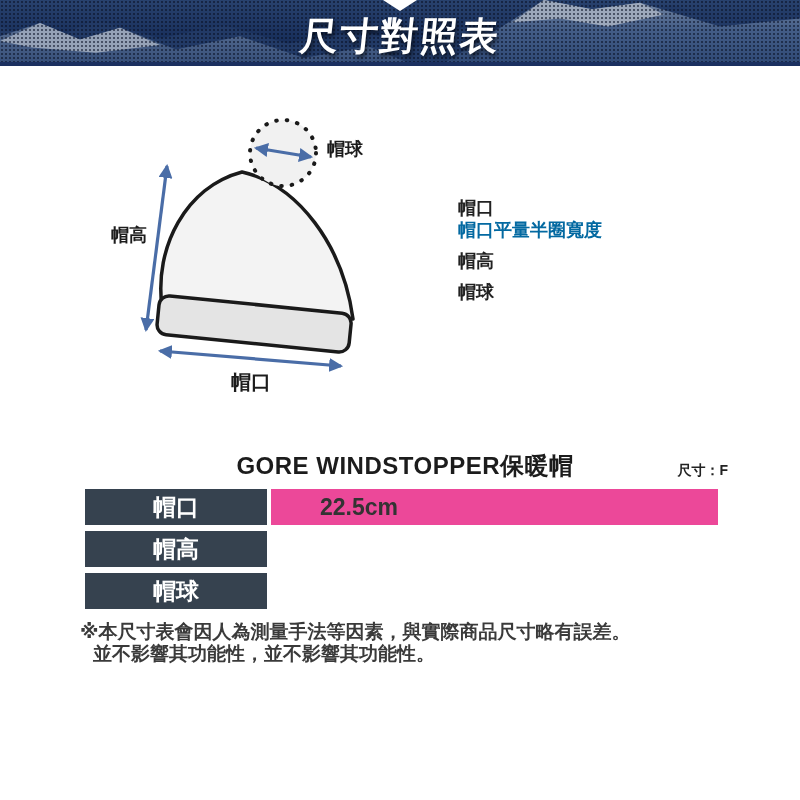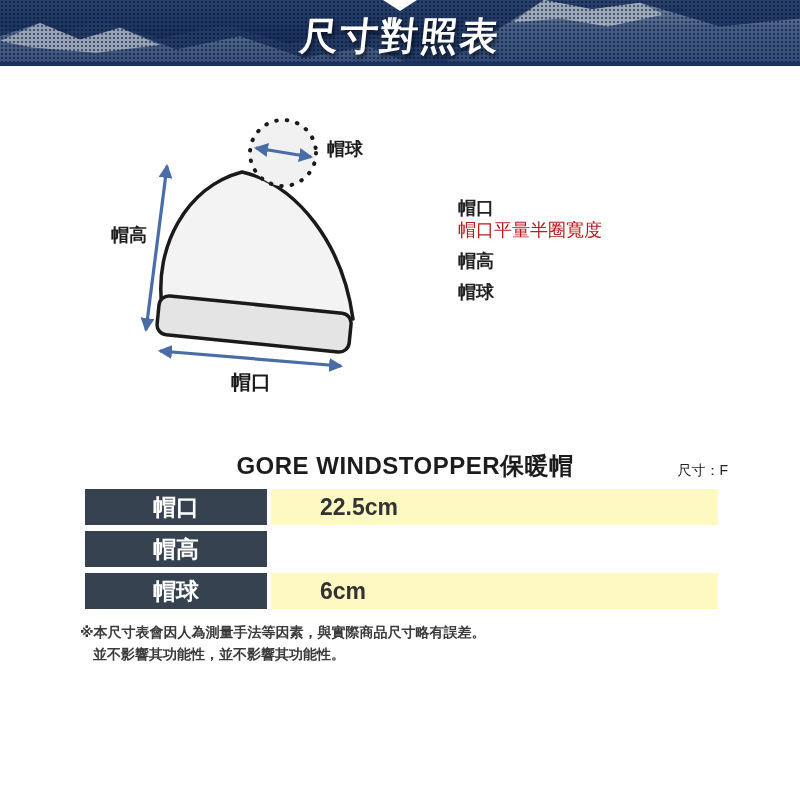--- a/index.html
+++ b/index.html
@@ -34,36 +34,36 @@
   
   .hat-svg { position:absolute; left:100px; top:95px; width:360px; height:310px; }
   .diag-label { position:absolute; color:#1c1c1c; font-weight:700; }
   .lbl-pom { left:327px; top:137px; font-size:18px; }
   .lbl-height { left:111px; top:223px; font-size:18px; }
   .lbl-opening { left:231px; top:369px; font-size:20px; }
 
   .legend { position:absolute; left:458px; top:197px; }
   .legend-item { margin-bottom:9px; }
   .legend-term { font-size:18px; font-weight:700; color:#222222; line-height:22px; }
-  .legend-def { font-size:18px; font-weight:400; color:#b91c1c; line-height:22px; }
+  .legend-def { font-size:18px; font-weight:700; color:#0369a1; line-height:22px; }
 
   
   .product-title { position:absolute; left:0; top:450px; width:100%; text-align:center;
     font-size:24px; font-weight:700; color:#1c1c1c; letter-spacing:0.5px;padding-left:10px; }
-  .size-note { position:absolute; right:72px; top:462px; font-size:14px; font-weight:400; color:#222222;text-align:center; }
+  .size-note { position:absolute; right:72px; top:462px; font-size:14px; font-weight:700; color:#222222;text-align:center; }
 
   .size-table { position:absolute; left:85px; top:489px; width:633px; }
   .size-row { display:flex; height:36px; margin-bottom:6px; }
   .size-row .cell-label { width:182px; margin-right:4px; background:#36424f; color:#ffffff;
     font-size:23px; font-weight:700; text-align:center; line-height:36px; }
-  .size-row .cell-value { flex:1; background:#fef9c3; color:#333333;
+  .size-row .cell-value { flex:1; background:#ec4899; color:#333333;
     font-size:23px; font-weight:700; line-height:36px; padding-left:49px; }
 
   .footnote { position:absolute; left:80px; top:621px; color:#3a3a3a;
-    font-size:14px; font-weight:700; line-height:22px; }
+    font-size:19px; font-weight:700; line-height:22px; }
   .footnote .fn2 { padding-left:13px; }
 </style>
 </head>
 <body>
 
 <div class="page">
 
   <header class="banner">
     <div class="layer mtn-far"></div>
     <div class="layer mtn-left"></div>
@@ -118,21 +118,20 @@
   <div class="size-table">
     <div class="size-row">
       <div class="cell-label">帽口</div>
       <div class="cell-value">22.5cm</div>
     </div>
     <div class="size-row">
       <div class="cell-label">帽高</div>
     </div>
     <div class="size-row">
       <div class="cell-label">帽球</div>
-      <div class="cell-value">6cm</div>
     </div>
   </div>
 
   <div class="footnote">
     <div class="fn1">※本尺寸表會因人為測量手法等因素，與實際商品尺寸略有誤差。</div>
     <div class="fn2">並不影響其功能性，並不影響其功能性。</div>
   </div>
 
 </div>
 

